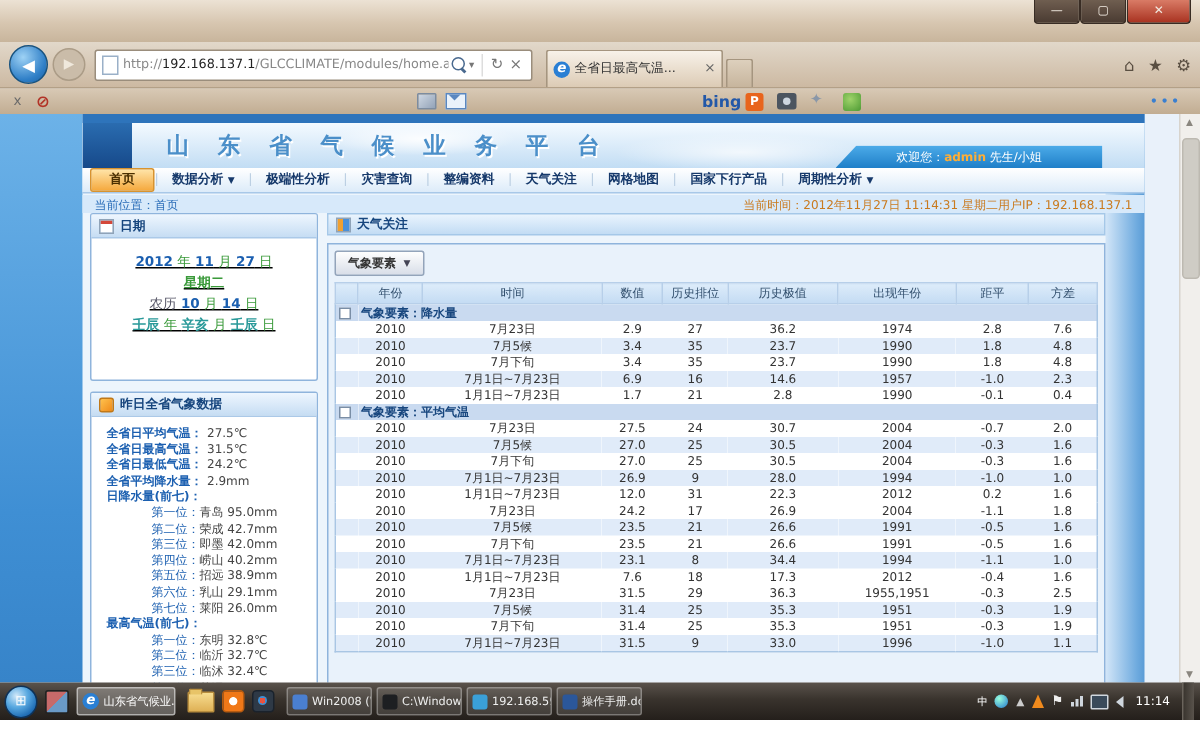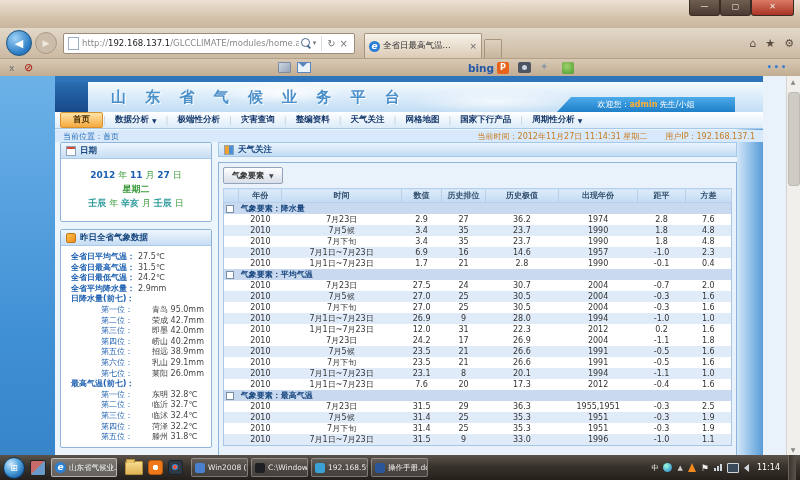--- a/index.html
+++ b/index.html
@@ -93,62 +93,62 @@
         font-size:8.5px;color:#16396b;font-weight:bold;}
   .pnav .item{padding:1px 9px;display:flex;align-items:center;gap:3px;white-space:nowrap;}
   .pnav .item.active{background:linear-gradient(180deg,#ffe4a8,#f5a93e);border:1px solid #d8932f;
         border-radius:2px;color:#4a2f00;padding:1px 12px;}
   .pnav .caret{font-size:6px;color:#16396b;}
   .pnav .sep{color:#b9cde1;font-weight:normal;}
 
   .crumb{position:absolute;left:55px;top:54px;width:708px;height:12px;background:#d7e9fa;
          font-size:8px;display:flex;align-items:center;padding:0 8px;box-sizing:border-box;}
   .crumb .loc{color:#2a6db8;}
-  .crumb .right{margin-left:auto;color:#c97a1e;display:flex;gap:18px;white-space:nowrap;}
+  .crumb .right{margin-left:auto;color:#c97a1e;display:flex;gap:0;white-space:nowrap;}
 
   .content{position:absolute;left:55px;top:66px;width:708px;height:313px;overflow:hidden;}
 
   
   .sidebar{position:absolute;left:5px;top:0;width:152px;height:100%;overflow:hidden;}
   .panel{border:1px solid #8fb4dc;background:#fff;border-radius:2px;box-sizing:border-box;}
   .panel-h{height:15px;background:linear-gradient(180deg,#eef6fe,#c6ddf3);border-bottom:1px solid #abc9e8;
            display:flex;align-items:center;gap:4px;padding:0 5px;font-size:8.5px;font-weight:bold;color:#17467e;}
   .cal-icon{width:8px;height:8px;background:linear-gradient(180deg,#d4483a 0 2.5px,#fff 2.5px);border:1px solid #8fa3b8;flex:none;}
   .wx-icon{width:8px;height:8px;background:linear-gradient(135deg,#ffc24e,#ef8a1a);border:1px solid #c07818;border-radius:2px;flex:none;}
-  .cal-body{padding:9px 4px 11px;text-align:center;font-size:9px;line-height:14px;}
+  .cal-body{padding:9px 4px 29px;text-align:center;font-size:9px;line-height:14px;text-decoration:underline;}
   .cal-body .n{color:#1b5fb0;font-weight:bold;}
   .cal-body .u{color:#3a9a3a;}
   .cal-body .w{color:#3a9a3a;font-weight:bold;}
   .cal-body .g{color:#2a9a9a;font-weight:bold;}
   .cal-body .p{color:#556;}
   .wx{margin-top:7px;}
   .wx-body{padding:6px 2px 4px;font-size:8px;line-height:10.6px;}
   .kv{display:flex;white-space:nowrap;}
   .kv .k{margin-left:8px;color:#1b5fb0;font-weight:bold;}
   .kv .v{margin-left:3px;color:#444;}
   .gt{margin-left:8px;color:#1b5fb0;font-weight:bold;}
   .rk{display:flex;white-space:nowrap;}
   .rk .k{margin-left:38px;color:#1b5fb0;}
-  .rk .v{margin-left:19px;color:#444;}
+  .rk .v{margin-left:0;color:#444;}
 
   
   .main{position:absolute;left:163px;top:0;width:519px;height:100%;}
   .main-h{height:15px;background:linear-gradient(180deg,#eaf4fd,#c2dcf4);border:1px solid #a5c8e8;
           display:flex;align-items:center;gap:4px;padding:0 5px;font-size:8.5px;font-weight:bold;color:#17467e;box-sizing:border-box;}
   .grid-icon{width:8px;height:8px;border:1px solid #8fa3b8;flex:none;
              background:linear-gradient(90deg,#f0a030 50%,#4a90d9 50%);}
   .main-box{margin-top:5px;border:1px solid #8fb4dc;background:#e9f2fb;padding:4px;height:320px;box-sizing:border-box;overflow:hidden;}
   .btn-filter{display:inline-flex;align-items:center;gap:5px;height:15px;padding:0 8px;
               background:linear-gradient(180deg,#fefefe,#d8dee8);border:1px solid #93a4ba;border-radius:2px;
               font-size:8px;font-weight:bold;color:#333;}
   .btn-filter .caret{font-size:6px;color:#445;}
   table{width:100%;border-collapse:collapse;font-size:8px;table-layout:fixed;background:#fff;
         border:1px solid #a9c6e4;margin-top:4px;}
   th{height:13px;background:linear-gradient(180deg,#ddecfa,#c3dbf3);border:1px solid #b7cfe9;
-     color:#33506e;font-weight:bold;padding:0;font-size:8px;}
+     color:#33506e;font-weight:normal;padding:0;font-size:8px;}
   td{height:11px;padding:0 2px;text-align:center;color:#333;overflow:hidden;white-space:nowrap;}
   tr.grp td{background:#c9daf0;color:#17467e;font-weight:bold;text-align:left;}
   .cb{display:inline-block;width:6px;height:6px;background:#fff;border:1px solid #7a8ea6;vertical-align:middle;}
   tr.odd td{background:#fff;}
   tr.even td{background:#e0ebf9;}
 
   
   .taskbar{position:absolute;left:0;top:455px;width:100%;height:25px;
            background:linear-gradient(180deg,#5a534c,#39332d 45%,#241f1b);
            display:flex;align-items:center;padding:0 3px;box-sizing:border-box;gap:3px;}
@@ -305,20 +305,21 @@
 
       <div class="sidebar">
         <div class="panel">
           <div class="panel-h">
             <span class="cal-icon"></span>
             <span>日期</span>
           </div>
           <div class="cal-body" id="cal-body">
               <div><span class="n">2012</span><span class="u"> 年 </span><span class="n">11</span><span class="u"> 月 </span><span class="n">27</span><span class="u"> 日</span></div>
               <div class="w">星期二</div>
+              <div><span class="p">农历 </span><span class="n">10</span><span class="u"> 月 </span><span class="n">14</span><span class="u"> 日</span></div>
               <div><span class="g">壬辰</span><span class="u"> 年 </span><span class="g">辛亥</span><span class="u"> 月 </span><span class="g">壬辰</span><span class="u"> 日</span></div>
             </div>
         </div>
         <div class="panel wx">
           <div class="panel-h">
             <span class="wx-icon"></span>
             <span>昨日全省气象数据</span>
           </div>
           <div class="wx-body" id="wx-body">
               <div class="kv">
@@ -579,39 +580,35 @@
                   <td>1991</td>
                   <td>-0.5</td>
                   <td>1.6</td>
                 </tr>
                 <tr class="even">
                   <td></td>
                   <td>2010</td>
                   <td>7月1日~7月23日</td>
                   <td>23.1</td>
                   <td>8</td>
-                  <td>20.1</td>
+                  <td>34.4</td>
                   <td>1994</td>
                   <td>-1.1</td>
                   <td>1.0</td>
                 </tr>
                 <tr class="odd">
                   <td></td>
                   <td>2010</td>
                   <td>1月1日~7月23日</td>
                   <td>7.6</td>
-                  <td>20</td>
+                  <td>18</td>
                   <td>17.3</td>
                   <td>2012</td>
                   <td>-0.4</td>
                   <td>1.6</td>
-                </tr>
-                <tr class="grp">
-                  <td><span class="cb"></span></td>
-                  <td colspan="8">气象要素：最高气温</td>
                 </tr>
                 <tr class="odd">
                   <td></td>
                   <td>2010</td>
                   <td>7月23日</td>
                   <td>31.5</td>
                   <td>29</td>
                   <td>36.3</td>
                   <td>1955,1951</td>
                   <td>-0.3</td>

